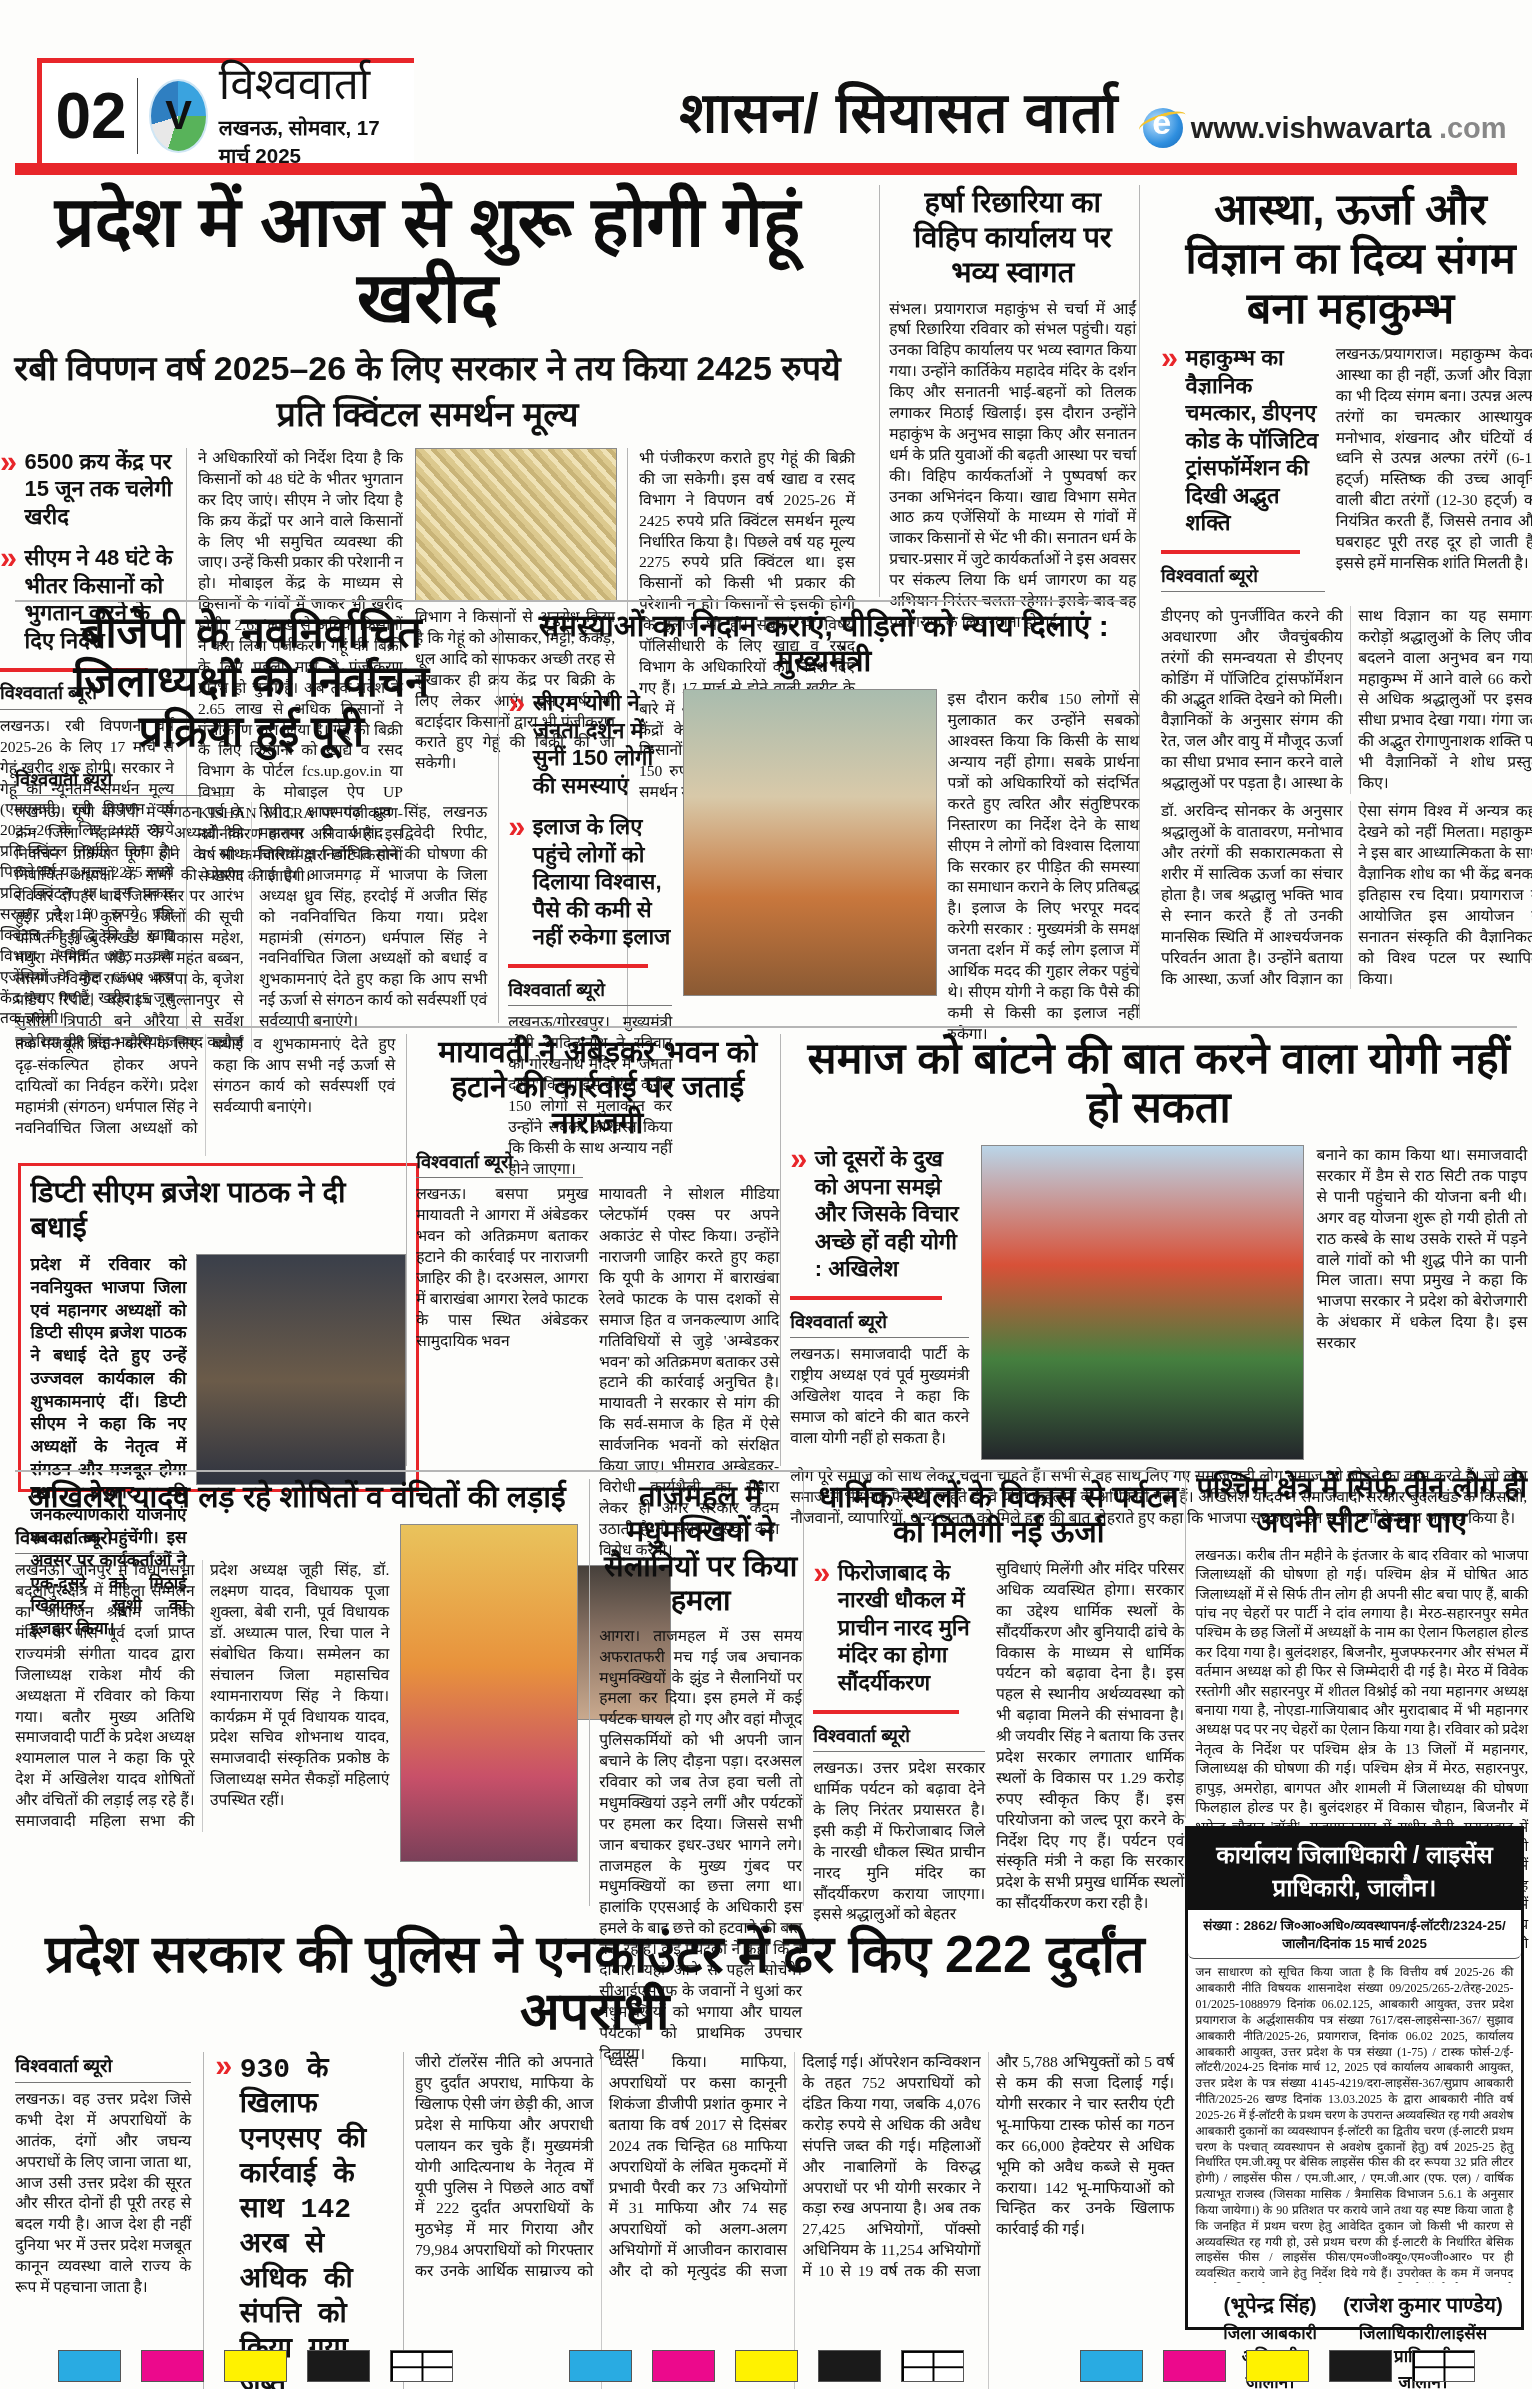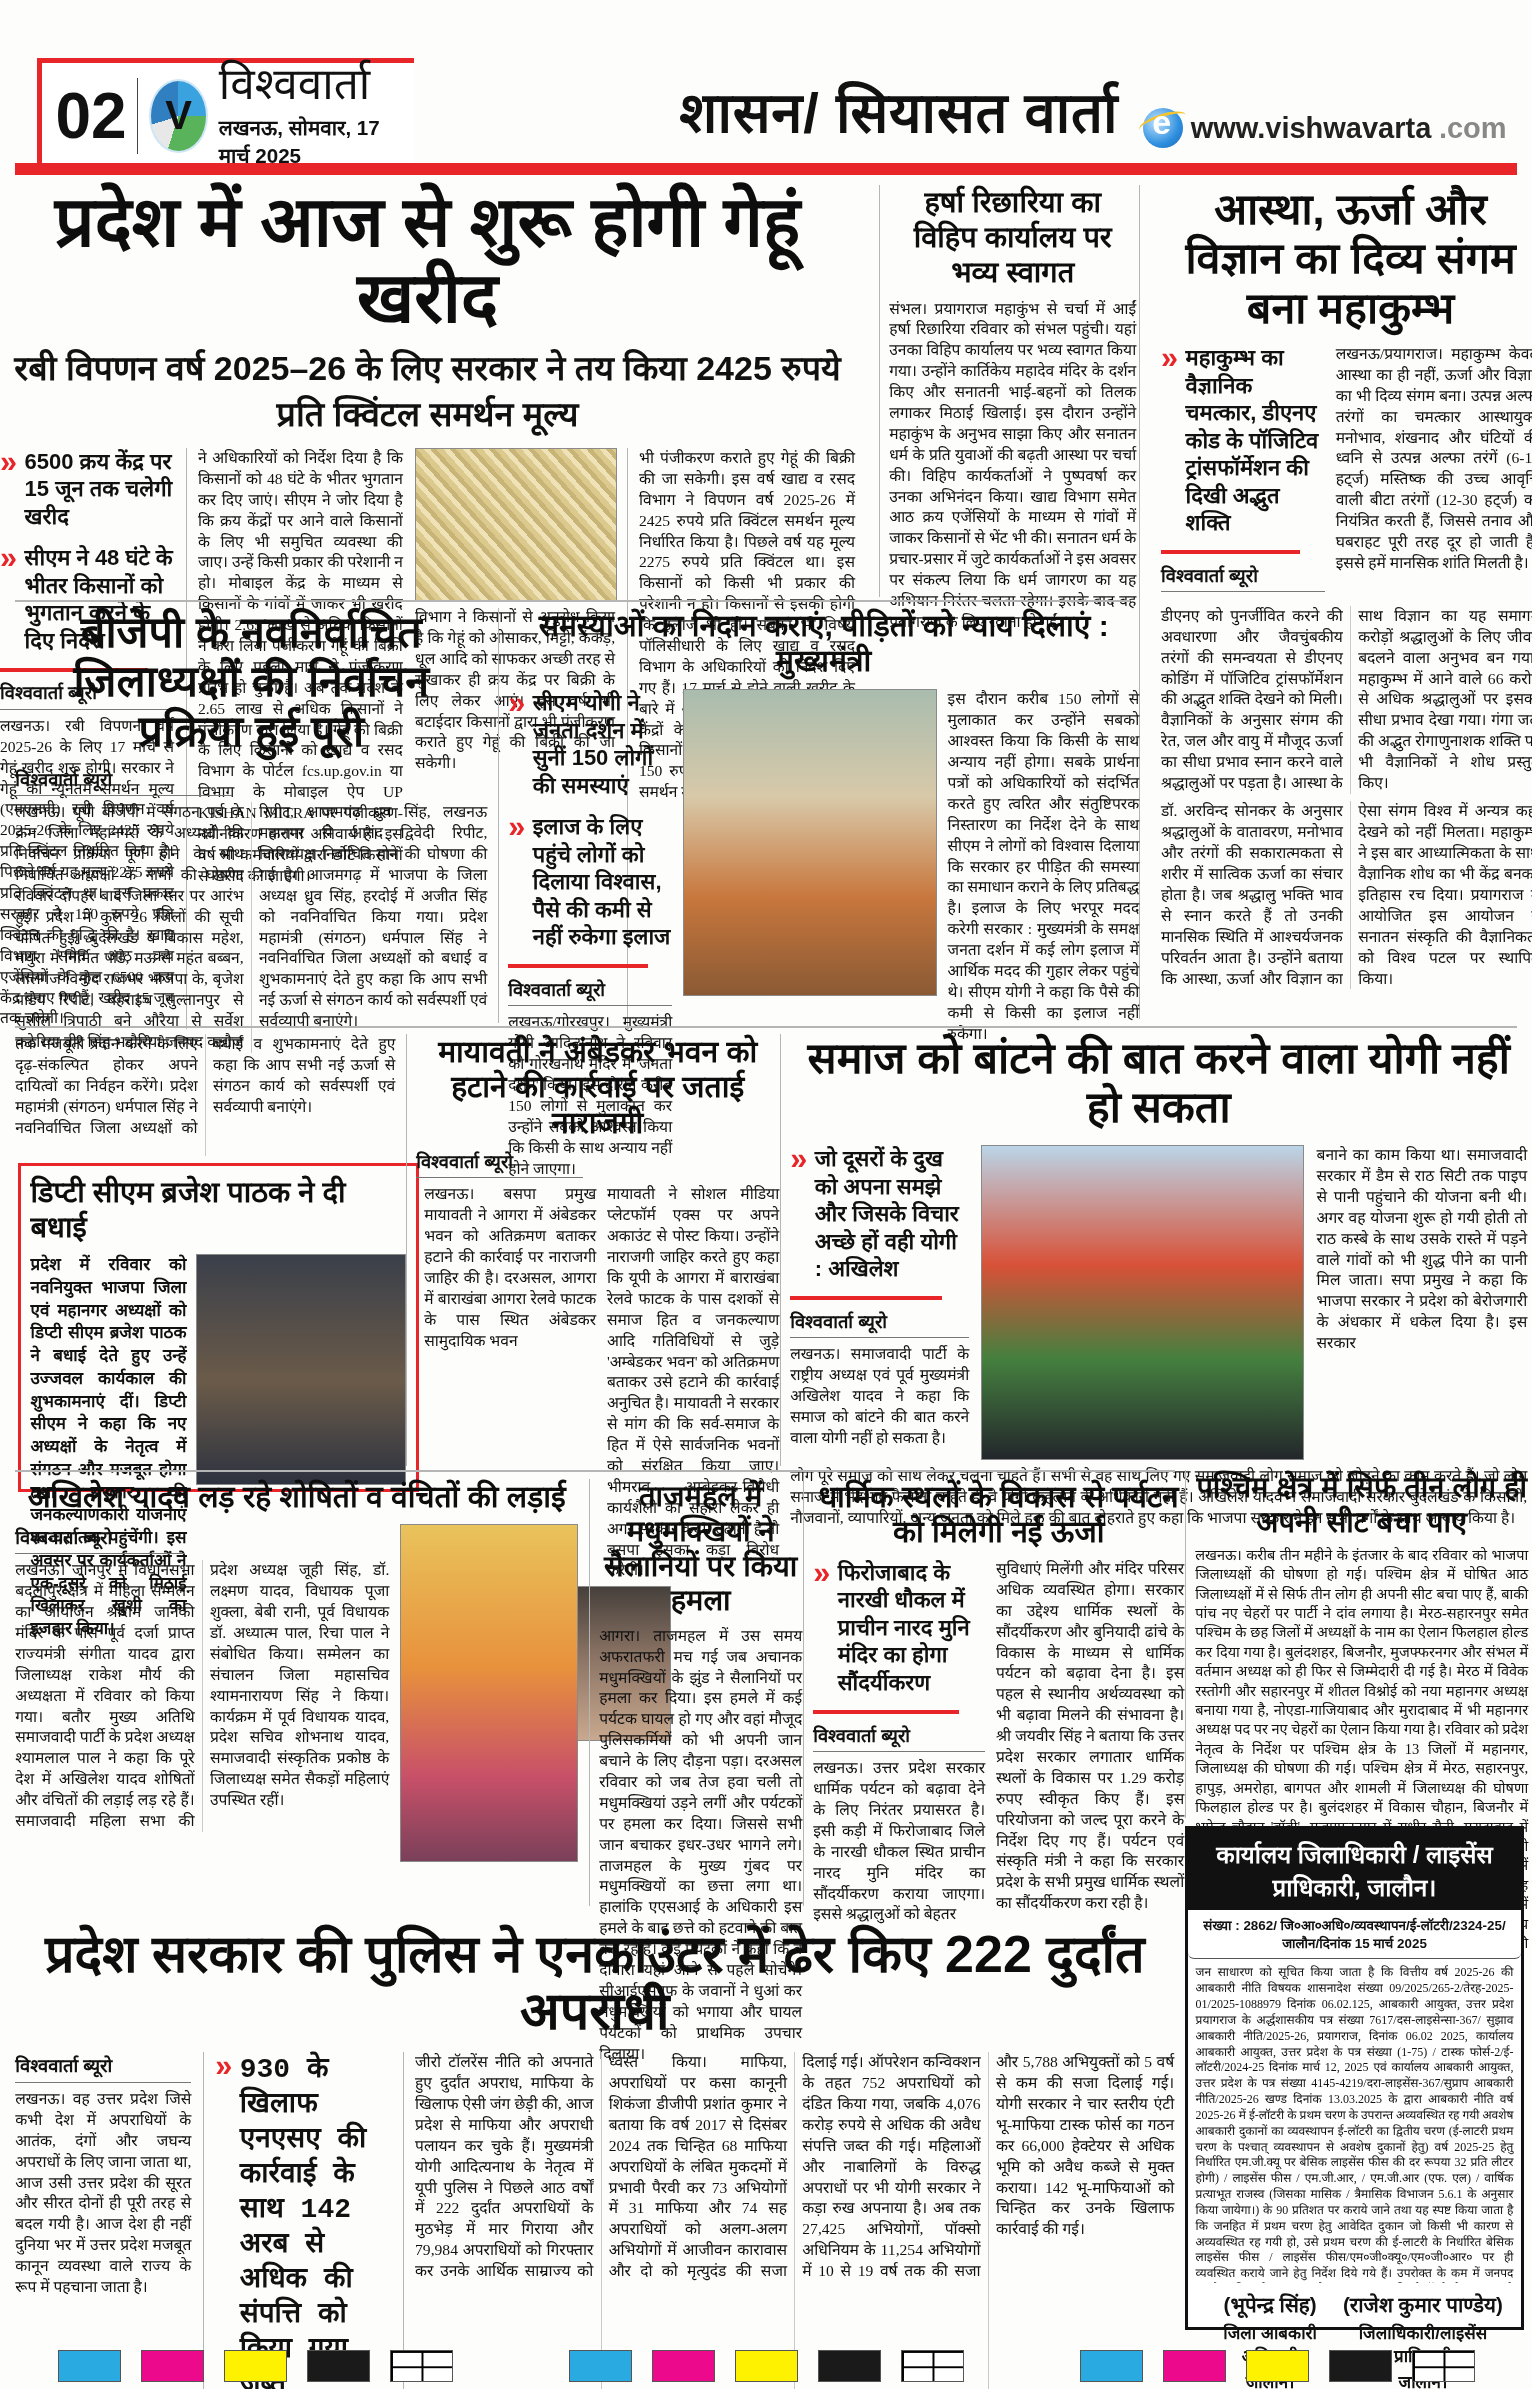--- a/index.html
+++ b/index.html
@@ -175,21 +175,21 @@
     <div style="display:flex;gap:9.2px;margin-top:9.2px;">
       <div class="body-txt" style="width:156px;flex:none;font-family:'Liberation Sans',sans-serif;font-weight:bold;font-size:17px;">प्रदेश में रविवार को नवनियुक्त भाजपा जिला एवं महानगर अध्यक्षों को डिप्टी सीएम ब्रजेश पाठक ने बधाई देते हुए उन्हें उज्जवल कार्यकाल की शुभकामनाएं दीं। डिप्टी सीएम ने कहा कि नए अध्यक्षों के नेतृत्व में संगठन और मजबूत होगा तथा सरकार की जनकल्याणकारी योजनाएं घर-घर तक पहुंचेंगी। इस अवसर पर कार्यकर्ताओं ने एक-दूसरे को मिठाई खिलाकर खुशी का इजहार किया।</div>
       <div class="photo ph-pathak" style="flex:1;height:229px;"></div>
     </div>
   </article>
 
   <article class="abs vrule" style="left:406px;top:1034px;width:363px;height:432px;padding-left:9.2px;">
     <h2 class="hl-lg">मायावती ने अंबेडकर भवन को हटाने की कार्रवाई पर जताई नाराजगी</h2>
     <div class="byline" style="margin-top:7.6px;width:46%;">विश्ववार्ता ब्यूरो</div>
     <div style="display:flex;gap:10.7px;">
-      <div class="body-txt" style="width:172px;flex:none;padding-left:8px;">लखनऊ। बसपा प्रमुख मायावती ने आगरा में अंबेडकर भवन को अतिक्रमण बताकर हटाने की कार्रवाई पर नाराजगी जाहिर की है। दरअसल, आगरा में बाराखंबा आगरा रेलवे फाटक के पास स्थित अंबेडकर सामुदायिक भवन</div>
+      <div class="body-txt" style="width:172px;flex:none;">लखनऊ। बसपा प्रमुख मायावती ने आगरा में अंबेडकर भवन को अतिक्रमण बताकर हटाने की कार्रवाई पर नाराजगी जाहिर की है। दरअसल, आगरा में बाराखंबा आगरा रेलवे फाटक के पास स्थित अंबेडकर सामुदायिक भवन</div>
       <div class="body-txt" style="flex:1;">मायावती ने सोशल मीडिया प्लेटफॉर्म एक्स पर अपने अकाउंट से पोस्ट किया। उन्होंने नाराजगी जाहिर करते हुए कहा कि यूपी के आगरा में बाराखंबा रेलवे फाटक के पास दशकों से समाज हित व जनकल्याण आदि गतिविधियों से जुड़े 'अम्बेडकर भवन' को अतिक्रमण बताकर उसे हटाने की कार्रवाई अनुचित है। मायावती ने सरकार से मांग की कि सर्व-समाज के हित में ऐसे सार्वजनिक भवनों को संरक्षित किया जाए। भीमराव अम्बेडकर-विरोधी कार्यशैली का सहारा लेकर ही अगर सरकार कदम उठाती है तो बसपा इसका कड़ा विरोध करेगी।</div>
     </div>
     <div class="photo ph-maya" style="width:145px;height:153px;margin:4.6px auto 0;"></div>
   </article>
 
   <article class="abs vrule" style="left:780px;top:1034px;width:737px;height:432px;padding-left:9.2px;">
     <h2 class="hl-xl">समाज को बांटने की बात करने वाला योगी नहीं हो सकता</h2>
     <div style="display:flex;gap:12.2px;margin-top:12.2px;">
       <div style="width:179px;flex:none;">
         <div class="bullet">

